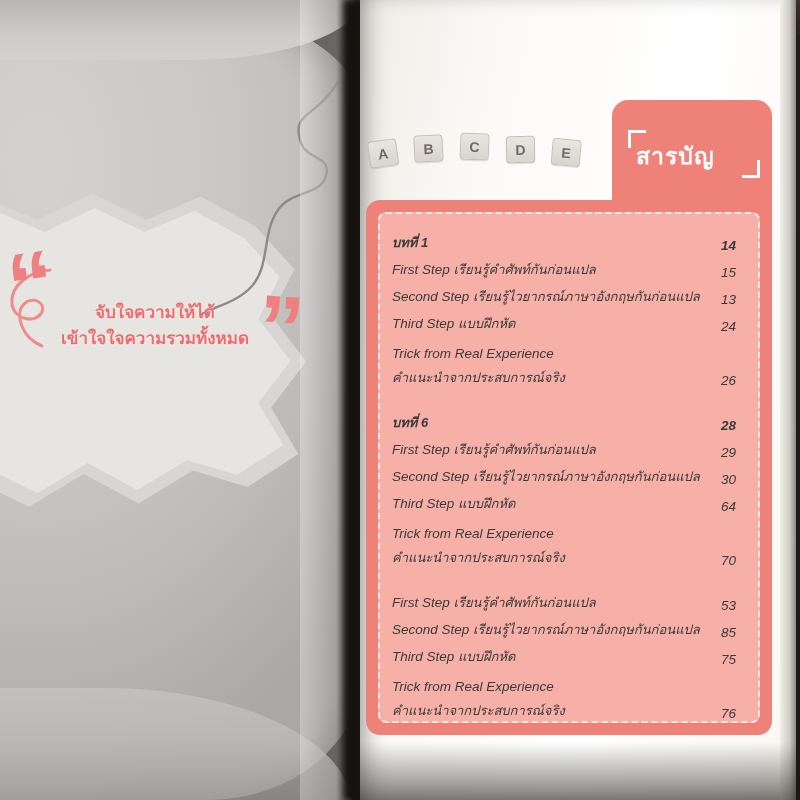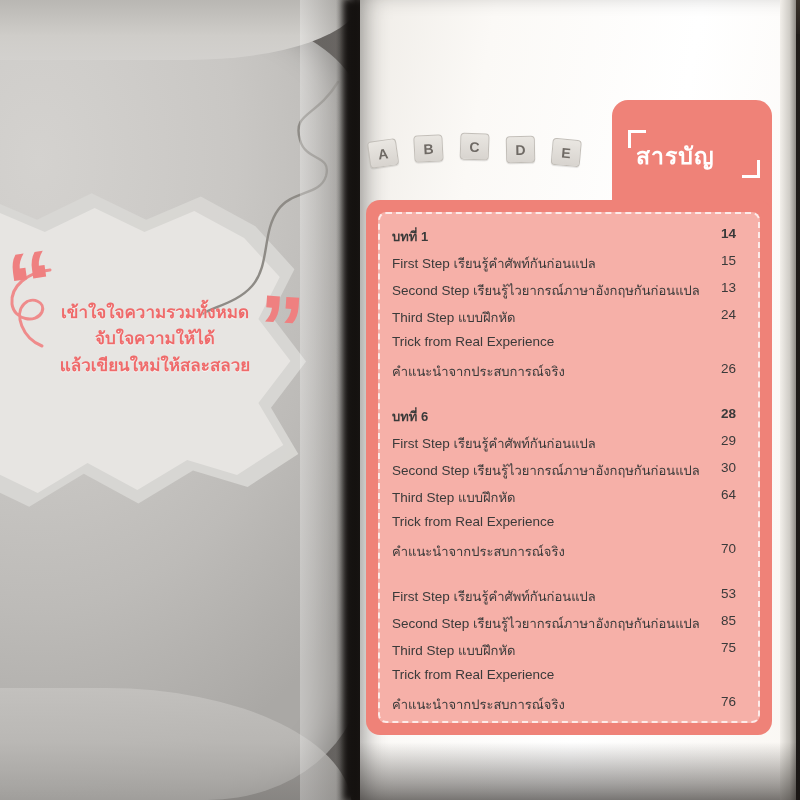--- a/index.html
+++ b/index.html
@@ -238,22 +238,23 @@
   }
 
   .toc-list {
     position: absolute;
     left: 26px; top: 26px;
     right: 18px;
   }
   .toc-group { margin-bottom: 18px; }
   .toc-row {
     display: flex;
-    align-items: flex-start;
+    align-items: flex-end;
     height: 27px;
+    font-style: italic;
   }
   .toc-label {
     flex: 1 1 auto;
     color: #3a3a3a;
     font-size: 13.5px;
     white-space: nowrap;
     overflow: hidden;
   }
   .toc-label.chapter { font-weight: bold; }
   .toc-page {
@@ -292,23 +293,22 @@
     <path d="M142 4 C120 40 96 34 104 62 C110 84 136 76 130 98 C124 118 96 112 82 132 C66 154 74 188 56 208 C42 224 20 228 6 236" fill="none" stroke="#8e8b86" stroke-width="2.4" stroke-linecap="round"></path>
   </svg>
   <svg class="doodle2" viewBox="0 0 70 90">
     <path d="M56 6 C34 8 16 22 18 40 C20 56 42 60 48 48 C52 38 38 32 30 40 C20 50 28 74 48 82" fill="none" stroke="#ef8b8b" stroke-width="3" stroke-linecap="round"></path>
   </svg>
 
   <div class="qmark qmark-open">“</div>
   <div class="qmark qmark-close">”</div>
 
   <div class="quote-block">
+    <span class="quote-line">จับใจความให้ได้</span>
     <span class="quote-line">เข้าใจใจความรวมทั้งหมด</span>
-    <span class="quote-line">จับใจความให้ได้</span>
-    <span class="quote-line">แล้วเขียนใหม่ให้สละสลวย</span>
   </div>
 
   <div class="left-curl"></div>
 
   <div class="spine-dark"></div>
   <div class="spine"></div>
 
   <div class="right-page"></div>
   <div class="right-edge"></div>
 

